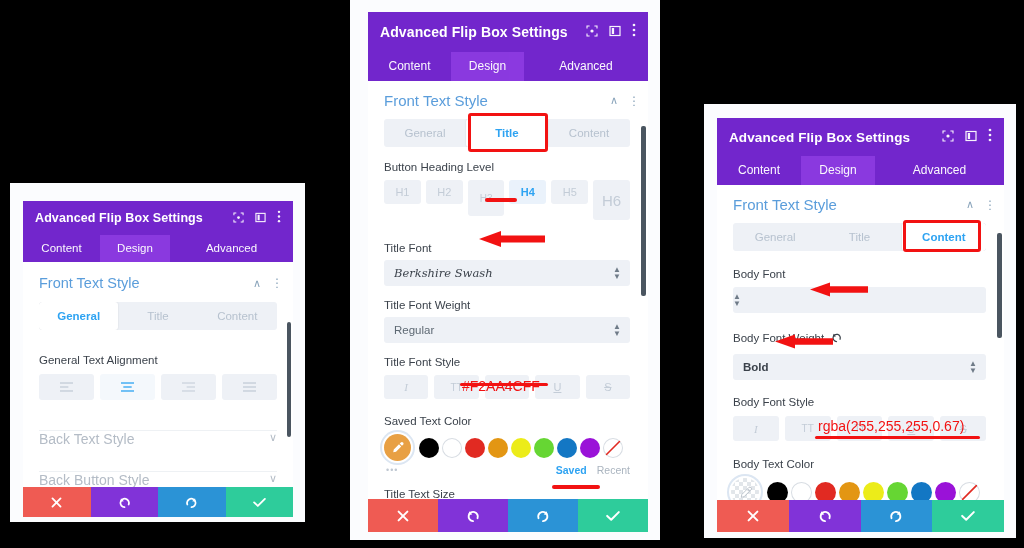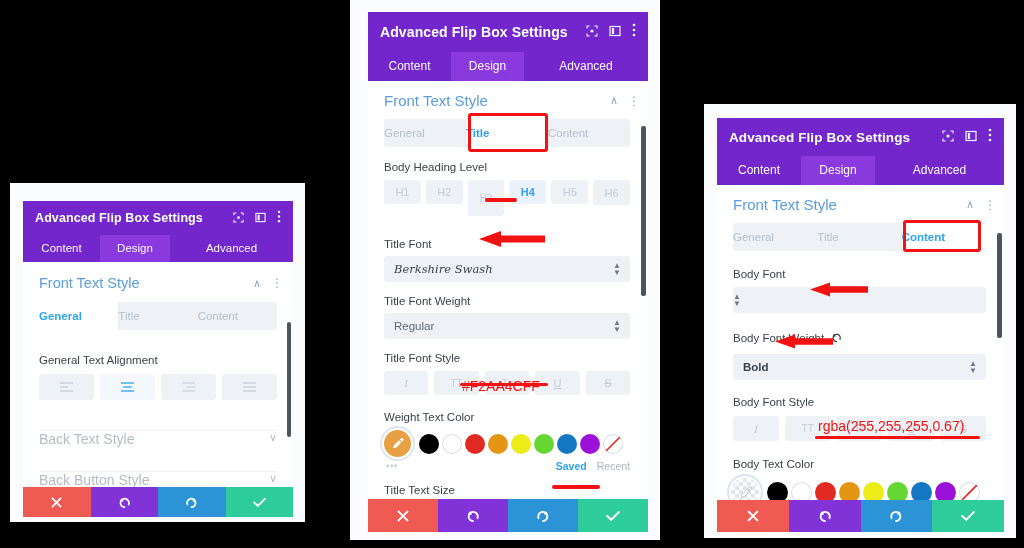--- a/index.html
+++ b/index.html
@@ -28,21 +28,21 @@
 
   .body{background:#fff;flex:1 1 auto;position:relative;overflow:hidden;}
 
   .sec-head{display:flex;align-items:center;color:#5a9ddb;}
   .sec-head .sec-title{flex:1 1 auto;}
   .sec-head .caret{margin-right:10px;color:#8aa4bb;}
   .sec-head .kebab{color:#8aa4bb;}
 
   
   .seg{display:flex;background:#eef1f6;border-radius:3px;overflow:hidden;}
-  .seg .segbtn{flex:1 1 0;color:#b7c2cf;white-space:nowrap;}
+  .seg .segbtn{flex:1 1 0;text-align:center;color:#b7c2cf;white-space:nowrap;}
   .seg .segbtn.active{background:#fff;color:#2ea3f2;font-weight:bold;box-shadow:0 0 2px rgba(0,0,0,.12);border-radius:3px;}
 
   .flabel{color:#3b424b;}
 
   
   .iconrow{display:flex;}
   .ibtn{background:#eef1f6;border-radius:3px;display:flex;align-items:center;justify-content:center;color:#c3ccd7;}
   .ibtn.active{background:#eaf2fb;color:#2ea3f2;font-weight:bold;}
 
   
@@ -250,28 +250,28 @@
           <span class="caret" style="font-size:11px;">∧</span>
           <span class="kebab" style="font-size:12px;">⋮</span>
         </div>
 
         <div class="seg" style="margin:10px 18px 0 16px;height:28px;">
           <div class="segbtn" style="line-height:28px;font-size:11.5px;">General</div>
           <div class="segbtn active" style="line-height:28px;font-size:11.5px;">Title</div>
           <div class="segbtn" style="line-height:28px;font-size:11.5px;">Content</div>
         </div>
 
-        <div class="flabel" style="margin:14px 0 0 16px;font-size:11.5px;">Body Heading Level</div>
+        <div class="flabel" style="margin:14px 0 0 16px;font-size:11.5px;">Button Heading Level</div>
         <div class="iconrow" style="margin:7px 18px 0 16px;gap:5px;">
           <div class="ibtn" style="flex:1 1 0;height:24px;font-size:11px;">H1</div>
           <div class="ibtn" style="flex:1 1 0;height:24px;font-size:11px;">H2</div>
           <div class="ibtn" style="flex:1 1 0;height:36px;font-size:10px;">H3</div>
           <div class="ibtn active" style="flex:1 1 0;height:24px;font-size:11px;">H4</div>
           <div class="ibtn" style="flex:1 1 0;height:24px;font-size:11px;">H5</div>
-          <div class="ibtn" style="flex:1 1 0;height:25px;font-size:11px;">H6</div>
+          <div class="ibtn" style="flex:1 1 0;height:40px;font-size:15px;">H6</div>
         </div>
 
         <div class="flabel" style="margin:22px 0 0 16px;font-size:11.5px;">Title Font</div>
         <div class="select" style="margin:6px 18px 0 16px;height:26px;">
           <span class="sv" style="margin-left:10px;font-size:11.5px;font-family:'DejaVu Serif',serif;font-style:italic;">Berkshire Swash</span>
           <span class="spin" style="font-size:8px;">▲<br>▼</span>
         </div>
 
         <div class="flabel" style="margin:13px 0 0 16px;font-size:11.5px;">Title Font Weight</div>
         <div class="select" style="margin:6px 18px 0 16px;height:26px;">
@@ -281,21 +281,21 @@
 
         <div class="flabel" style="margin:13px 0 0 16px;font-size:11.5px;">Title Font Style</div>
         <div class="iconrow" style="margin:7px 18px 0 16px;gap:6px;">
           <div class="ibtn" style="flex:1 1 0;height:24px;font-size:11px;font-style:italic;font-family:'Liberation Serif',serif;">I</div>
           <div class="ibtn" style="flex:1 1 0;height:24px;font-size:10px;">TT</div>
           <div class="ibtn" style="flex:1 1 0;height:24px;font-size:10px;">Tᴛ</div>
           <div class="ibtn" style="flex:1 1 0;height:24px;font-size:11px;text-decoration:underline;">U</div>
           <div class="ibtn" style="flex:1 1 0;height:24px;font-size:11px;text-decoration:line-through;">S</div>
         </div>
 
-        <div class="flabel" style="margin:16px 0 0 16px;font-size:11.5px;display:inline-block;">Weight Text Color</div>
+        <div class="flabel" style="margin:16px 0 0 16px;font-size:11.5px;display:inline-block;">Saved Text Color</div>
 
         <div class="palette" style="margin:5px 0 0 16px;gap:3px;">
           <div class="sw ring" style="width:27px;height:27px;background:#e8a044;display:flex;align-items:center;justify-content:center;margin-right:5px;">
             <svg width="13" height="13" viewBox="0 0 14 14">
                 <path d="M10.6 1.6a1.7 1.7 0 0 1 2.4 2.4l-1.2 1.2-2.4-2.4zM8.6 3.6l2.4 2.4-5.6 5.6-3 .6.6-3z" fill="#fff"></path>
               </svg>
           </div>
           <div class="sw" style="width:20px;height:20px;background:#000000;"></div>
           <div class="sw outline" style="width:20px;height:20px;background:#ffffff;"></div>
           <div class="sw" style="width:20px;height:20px;background:#e12a22;"></div>

